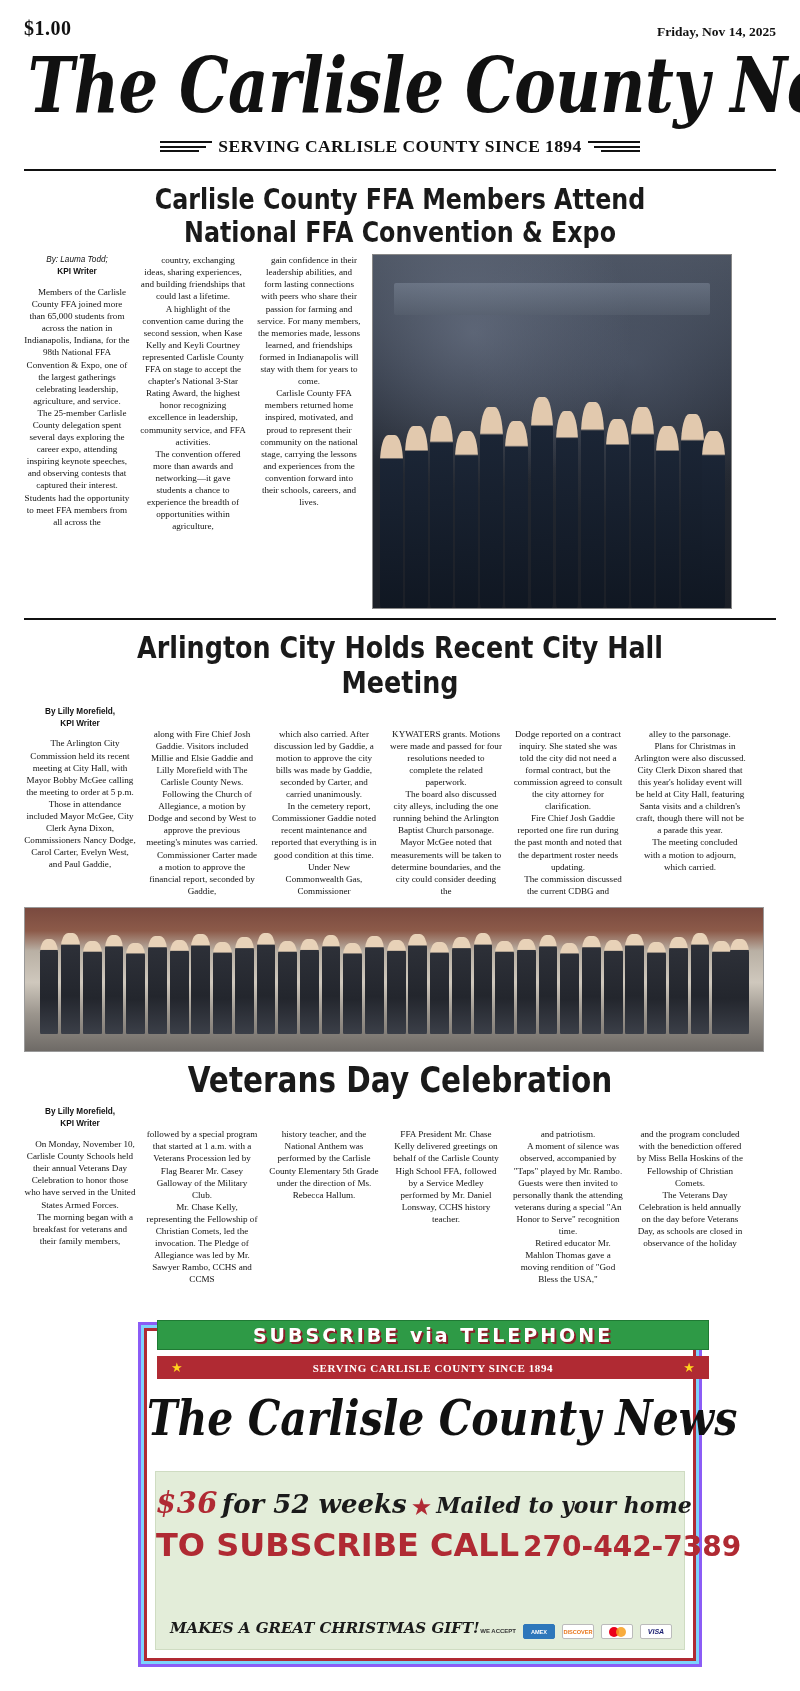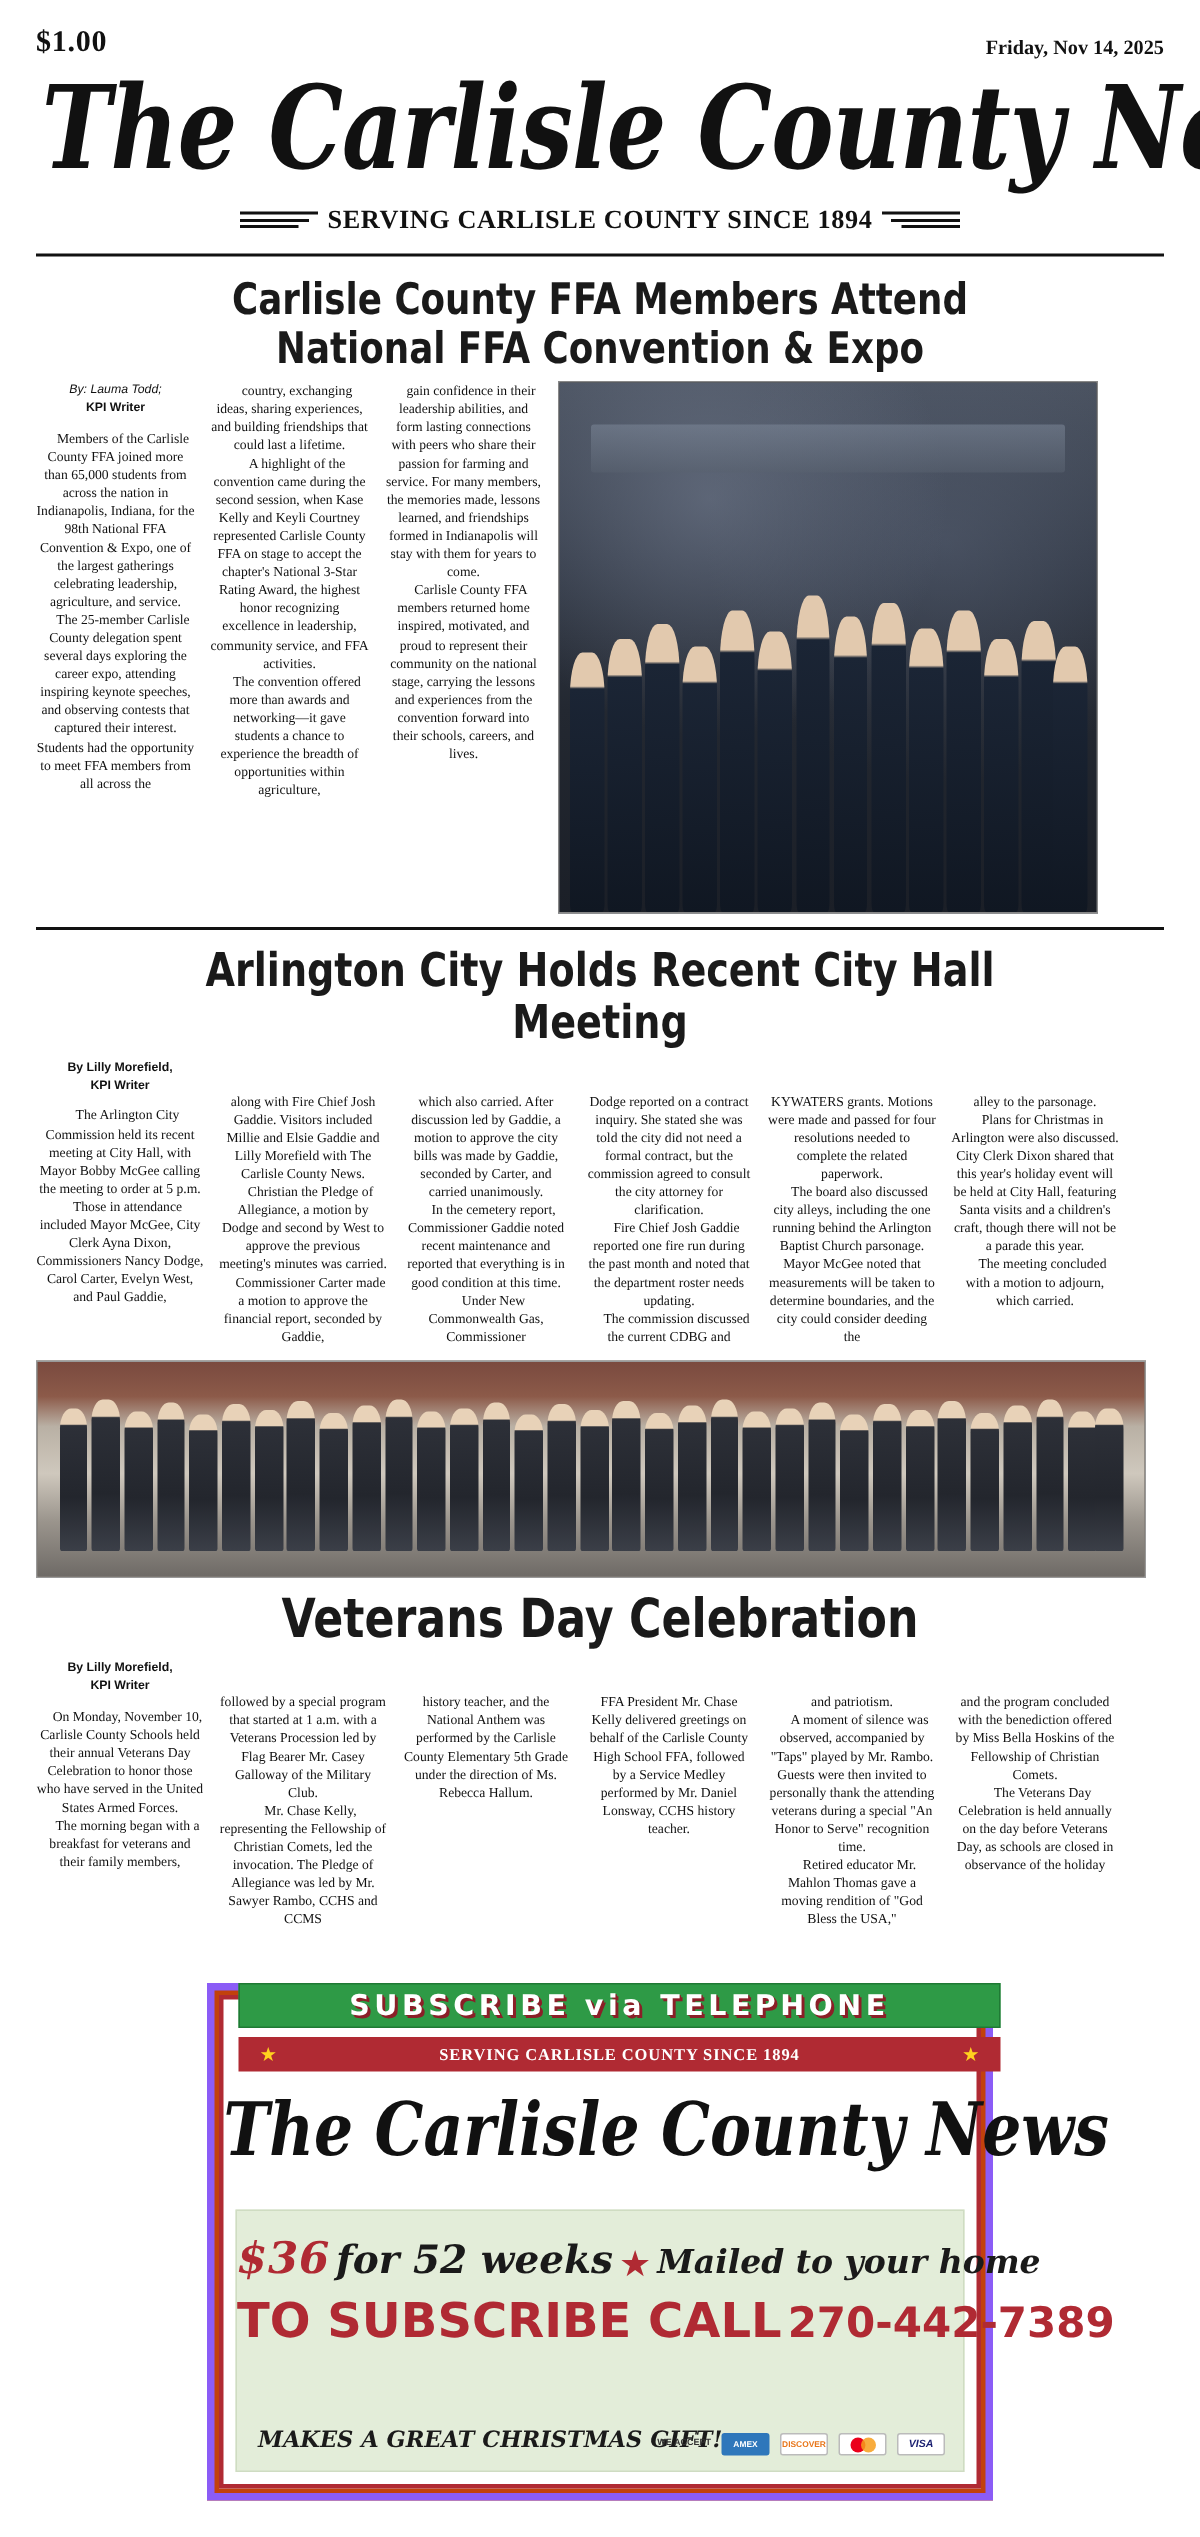--- a/index.html
+++ b/index.html
@@ -95,22 +95,22 @@
   .vphoto { background:#6d6257; border:1px solid #999; position:relative; overflow:hidden; }
   .vphoto .bg { position:absolute; inset:0;
     background:linear-gradient(180deg,#7a4a3f 0%,#8c5a49 16%,#b9b0a4 30%,#cfc8bd 52%,#9b958d 74%,#6e6a66 100%); }
   .vphoto .row { position:absolute; left:1%; right:1%; top:14%; height:74%; }
   .vphoto .row i { position:absolute; bottom:0; width:2.6%; height:94%;
     background:linear-gradient(180deg,#e8d2b8 0%,#e8d2b8 11%,#2d3038 12%,#23262d 62%,#3b3f48 100%);
     border-radius:40% 40% 4% 4% / 14% 14% 2% 2%; }
 
   
   .ad {
-    position:absolute; left:138px; top:1322px; width:524px; height:345px;
-    border:5px solid #8b5cf6; background:#c2410c; padding:3px;
+    position:absolute; left:138px; top:1322px; width:564px; height:345px;
+    border:3px solid #8b5cf6; background:#7dd3fc; padding:3px;
   }
   .ad-inner { border:3px solid #b02a33; height:100%; position:relative; background:#fff; }
   .ad-green {
     position:absolute; left:10px; right:-16px; top:-11px; height:30px;
     background:#2e9a46; border:1px solid #1f7a34;
     display:flex; align-items:center; justify-content:center;
   }
   .ad-green span {
     font-family:"DejaVu Sans", sans-serif; font-weight:700; font-size:19px; letter-spacing:3px;
     color:#ffffff; text-shadow: 1px 1px 0 #8b1f28, 2px 2px 0 #8b1f28;
@@ -244,36 +244,36 @@
       <div class="col" style="width:112px;">
         <div class="byline">
           <div>By Lilly Morefield,</div>
           <div>KPI Writer</div>
         </div>
         <p>The Arlington City Commission held its recent meeting at City Hall, with Mayor Bobby McGee calling the meeting to order at 5 p.m.</p>
         <p>Those in attendance included Mayor McGee, City Clerk Ayna Dixon, Commissioners Nancy Dodge, Carol Carter, Evelyn West, and Paul Gaddie,</p>
       </div>
       <div class="col" style="width:112px;padding-top:22px;">
         <p style="text-indent:0">along with Fire Chief Josh Gaddie. Visitors included Millie and Elsie Gaddie and Lilly Morefield with The Carlisle County News.</p>
-        <p>Christian the Pledge of Allegiance, a motion by Dodge and second by West to approve the previous meeting's minutes was carried.</p>
+        <p>Following the Church of Allegiance, a motion by Dodge and second by West to approve the previous meeting's minutes was carried.</p>
         <p>Commissioner Carter made a motion to approve the financial report, seconded by Gaddie,</p>
       </div>
       <div class="col" style="width:112px;padding-top:22px;">
         <p style="text-indent:0">which also carried. After discussion led by Gaddie, a motion to approve the city bills was made by Gaddie, seconded by Carter, and carried unanimously.</p>
         <p>In the cemetery report, Commissioner Gaddie noted recent maintenance and reported that everything is in good condition at this time.</p>
         <p>Under New Commonwealth Gas, Commissioner</p>
       </div>
       <div class="col" style="width:112px;padding-top:22px;">
+        <p style="text-indent:0">KYWATERS grants. Motions were made and passed for four resolutions needed to complete the related paperwork.</p>
+        <p>The board also discussed city alleys, including the one running behind the Arlington Baptist Church parsonage. Mayor McGee noted that measurements will be taken to determine boundaries, and the city could consider deeding the</p>
+      </div>
+      <div class="col" style="width:112px;padding-top:22px;">
         <p style="text-indent:0">Dodge reported on a contract inquiry. She stated she was told the city did not need a formal contract, but the commission agreed to consult the city attorney for clarification.</p>
         <p>Fire Chief Josh Gaddie reported one fire run during the past month and noted that the department roster needs updating.</p>
         <p>The commission discussed the current CDBG and</p>
-      </div>
-      <div class="col" style="width:112px;padding-top:22px;">
-        <p style="text-indent:0">KYWATERS grants. Motions were made and passed for four resolutions needed to complete the related paperwork.</p>
-        <p>The board also discussed city alleys, including the one running behind the Arlington Baptist Church parsonage. Mayor McGee noted that measurements will be taken to determine boundaries, and the city could consider deeding the</p>
       </div>
       <div class="col" style="width:112px;padding-top:22px;">
         <p style="text-indent:0">alley to the parsonage.</p>
         <p>Plans for Christmas in Arlington were also discussed. City Clerk Dixon shared that this year's holiday event will be held at City Hall, featuring Santa visits and a children's craft, though there will not be a parade this year.</p>
         <p>The meeting concluded with a motion to adjourn, which carried.</p>
       </div>
     </div>
   </div>
 
   <div class="vphoto" style="width:740px;height:145px;margin-top:10px;">

